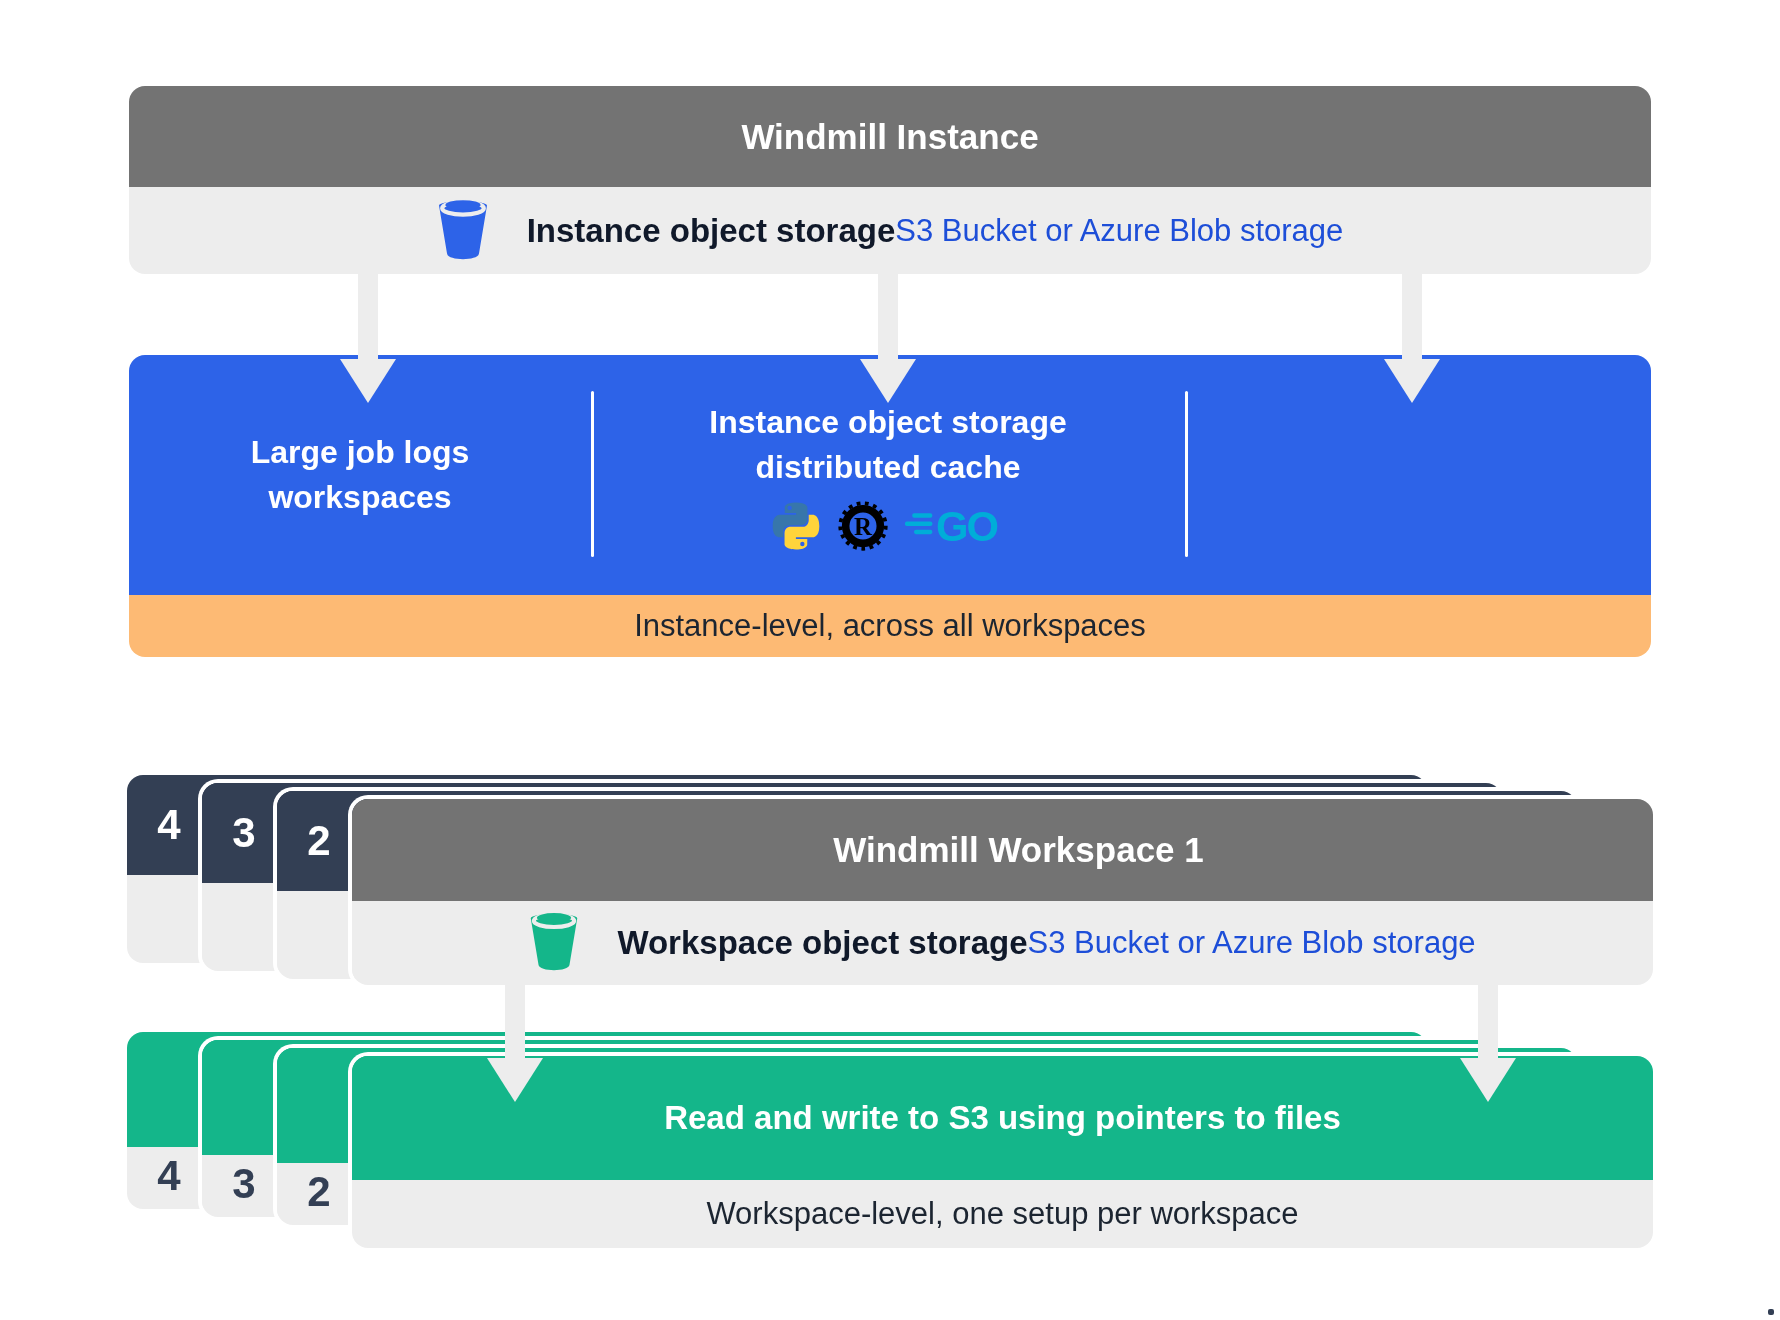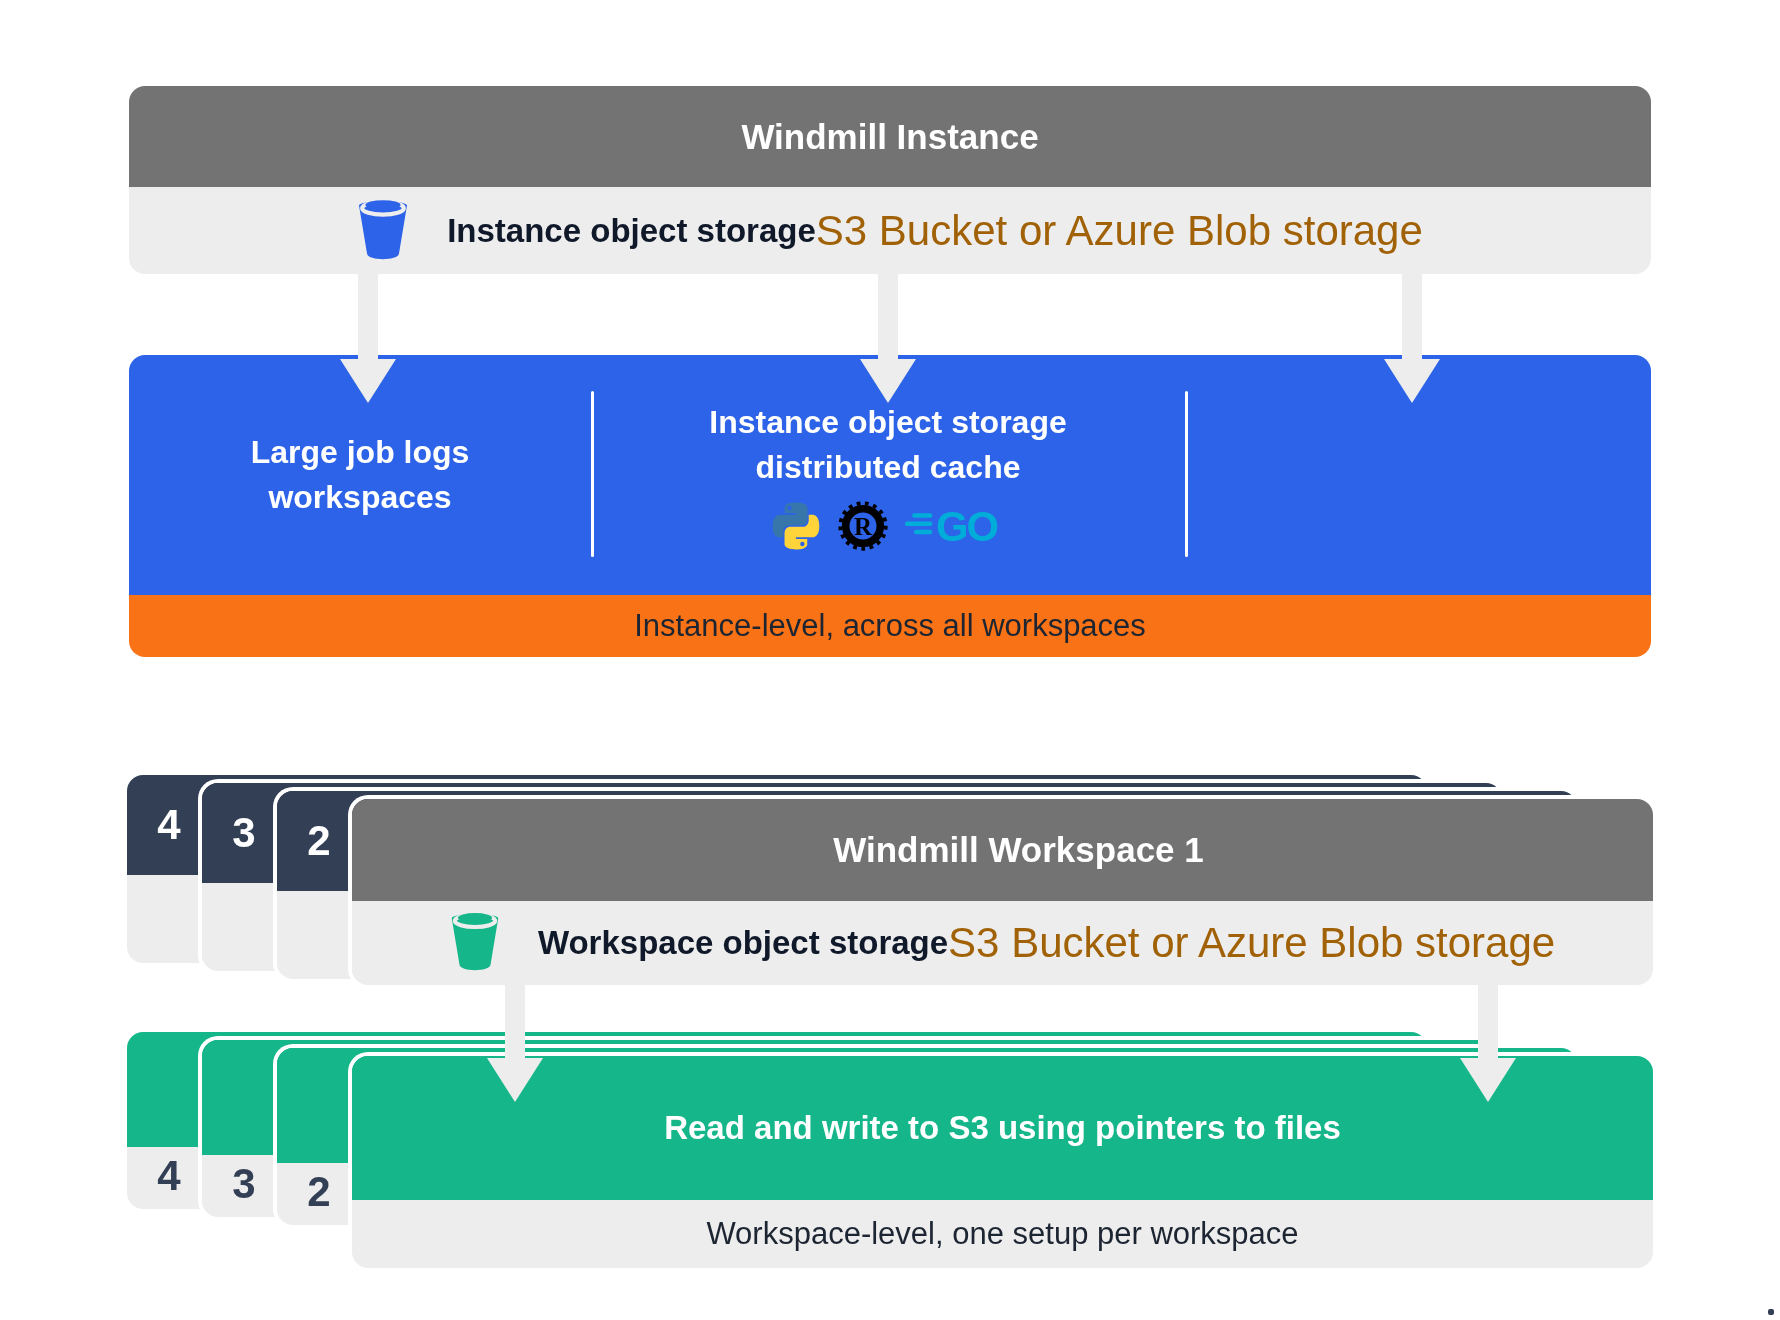--- a/index.html
+++ b/index.html
@@ -9,25 +9,25 @@
   .card{position:absolute;border-radius:16px;overflow:hidden;}
 
   
   .inst-card{left:129px;top:86px;width:1522px;}
   .hd-dark{background:#737373;color:#fff;display:flex;align-items:center;justify-content:center;
            font-weight:700;font-size:35px;}
   .inst-card .hd-dark{height:101px;}
   .bar-gray{background:#EDEDED;display:flex;align-items:center;justify-content:center;}
   .inst-card .bar-gray{height:87px;}
   .storage-label{font-size:33px;font-weight:700;color:#10192A;margin-left:38px;}
-  .storage-detail{font-size:42px;color:#a16207;}
+  .storage-detail{font-size:31px;color:#1d4ed8;}
 
   .blue-card{left:129px;top:355px;width:1522px;}
   .blue-body{position:relative;height:240px;background:#2D63E8;}
-  .blue-footer{height:62px;background:#f97316;display:flex;align-items:center;justify-content:center;
+  .blue-footer{height:62px;background:#fdba74;display:flex;align-items:center;justify-content:center;
                font-size:31px;color:#1C2531;}
   .divider{position:absolute;top:36px;width:3px;height:166px;background:#fff;border-radius:2px;}
   .div-1{left:462px;} .div-2{left:1056px;}
   .blue-col{position:absolute;top:0;height:240px;display:flex;flex-direction:column;justify-content:center;
             align-items:center;color:#fff;font-weight:700;font-size:32px;line-height:45px;text-align:center;}
   .col-1{left:0;width:462px;} .col-2{left:462px;width:594px;padding-top:14px;box-sizing:border-box;}
   .col-3{left:1056px;width:466px;}
   .lang-icons{display:flex;align-items:center;gap:16px;margin-top:10px;}
 
   
@@ -53,21 +53,21 @@
   .ws-front .hd-dark{height:102px;padding-left:32px;}
   .ws-front .bar-gray{height:84px;}
 
   
   .gr-b4{left:127px;top:1032px;z-index:1;} .gr-b3{left:202px;top:1040px;z-index:2;} .gr-b2{left:277px;top:1048px;z-index:3;}
   .green-stack .bd{height:115px;background:#14B68A;}
   .green-stack .ft{height:62px;background:#EDEDED;}
   .green-stack .stack-num{top:120px;color:#333F54;}
 
   .gr-front{left:352px;top:1056px;width:1301px;z-index:4;}
-  .gr-front .bd{height:144px;background:#14B68A;display:flex;align-items:center;justify-content:center;
+  .gr-front .bd{height:124px;background:#14B68A;display:flex;align-items:center;justify-content:center;
                 color:#fff;font-weight:700;font-size:33px;}
   .gr-front .ft{height:68px;background:#EDEDED;display:flex;align-items:center;justify-content:center;
                 font-size:31px;color:#1C2531;}
 
   .corner-dot{position:absolute;left:1768px;top:1309px;width:6px;height:6px;background:#333F54;border-radius:2px;}
   .icon{flex:0 0 auto;}
 </style>
 </head>
 <body>
 

